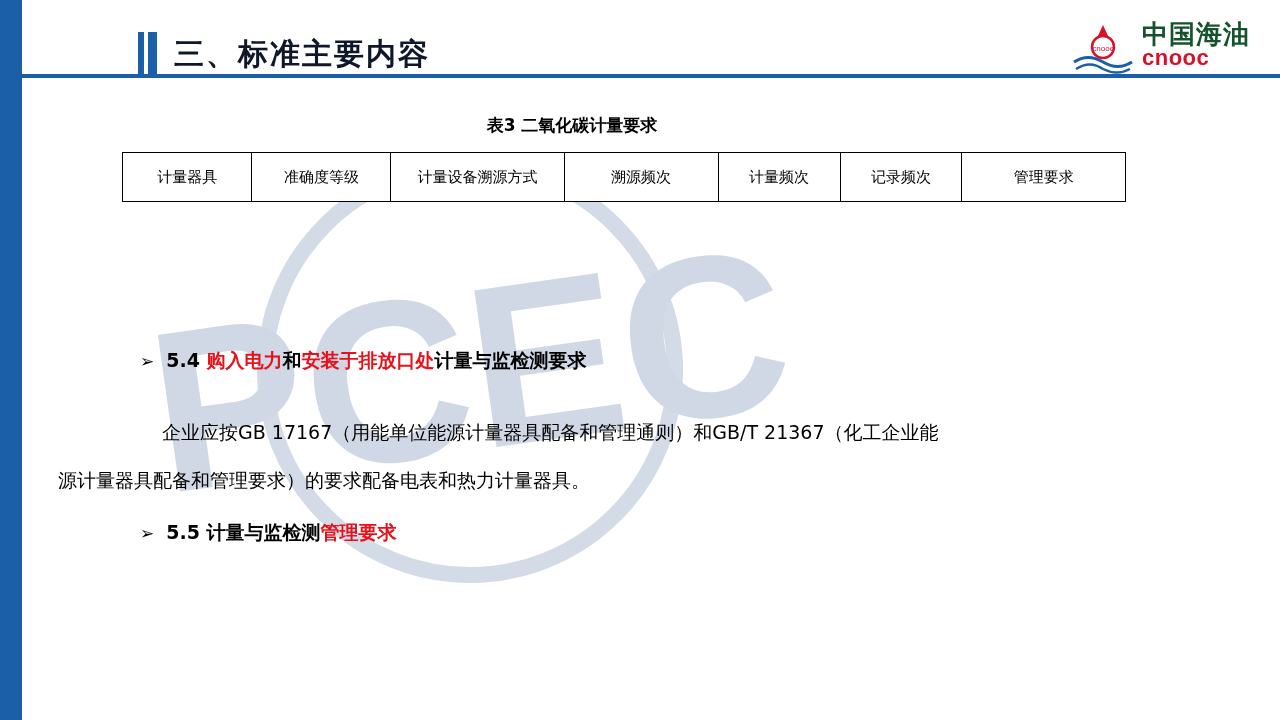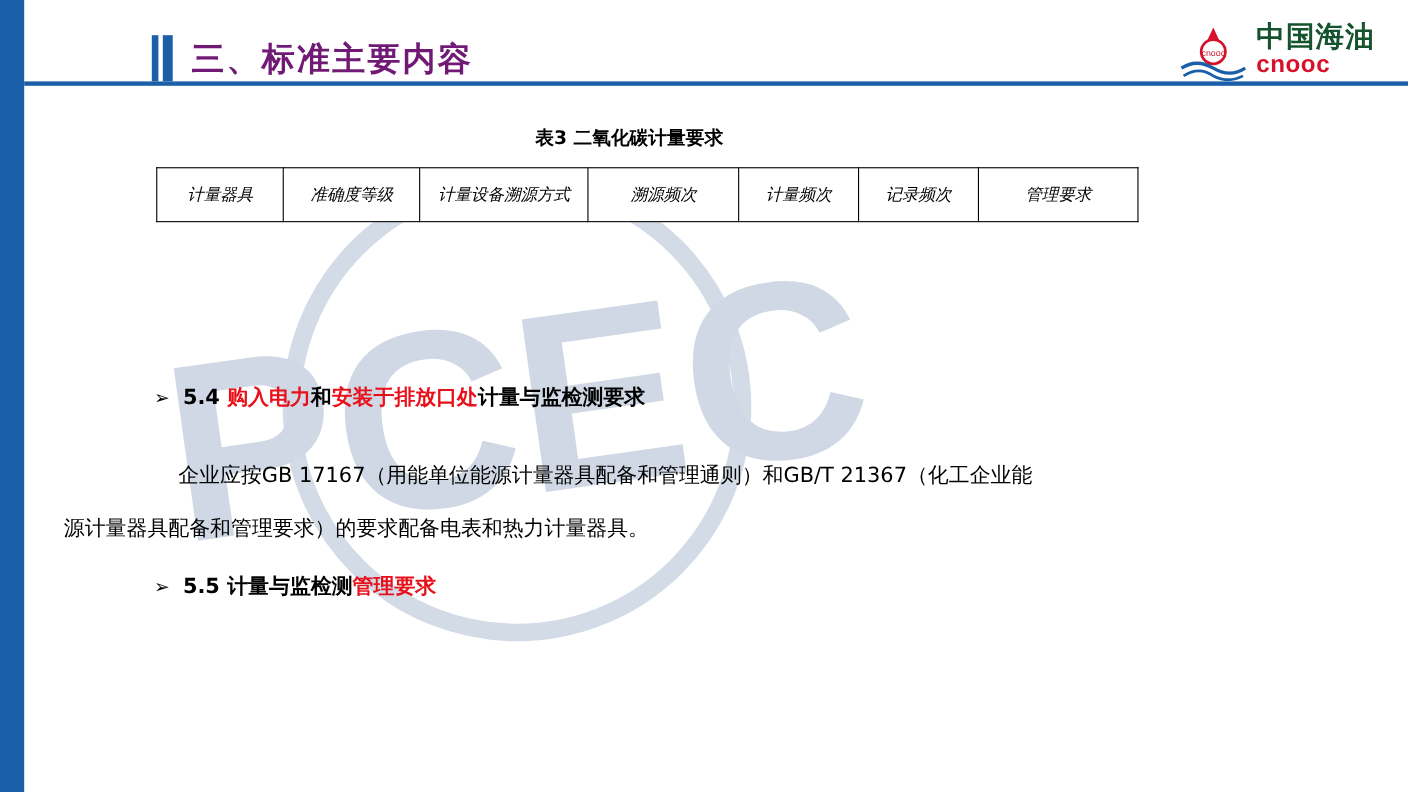--- a/index.html
+++ b/index.html
@@ -56,21 +56,21 @@
     width: 9px;
     height: 42px;
     background: #1a5fa8;
   }
   .header-title {
     position: absolute;
     left: 152px;
     top: 34px;
     font-size: 30px;
     font-weight: bold;
-    color: #701a75;
+    color: #0f172a;
     letter-spacing: 2px;
     white-space: nowrap;
     font-family: Liberation Serif, serif;
   }
 
   
   .logo {
     position: absolute;
     right: 18px;
     top: 20px;
@@ -135,27 +135,26 @@
     width: 1100px;
     text-align: center;
     font-size: 17px;
     font-weight: bold;
     color: #000;
     font-family: "DejaVu Sans", "Liberation Sans", sans-serif;
   }
 
   table.req-table {
     position: absolute;
-    left: 120px;
+    left: 100px;
     top: 60px;
-    width: 893px;
+    width: 1004px;
     border-collapse: collapse;
     background: transparent;
     font-family: "DejaVu Sans", "Liberation Sans", sans-serif;
-    font-style: italic;
   }
   table.req-table td {
     border: 1px solid #000;
     text-align: center;
     font-size: 15px;
     color: #000;
     padding: 7px 4px;
     line-height: 20px;
   }
   table.req-table tr.head td {

